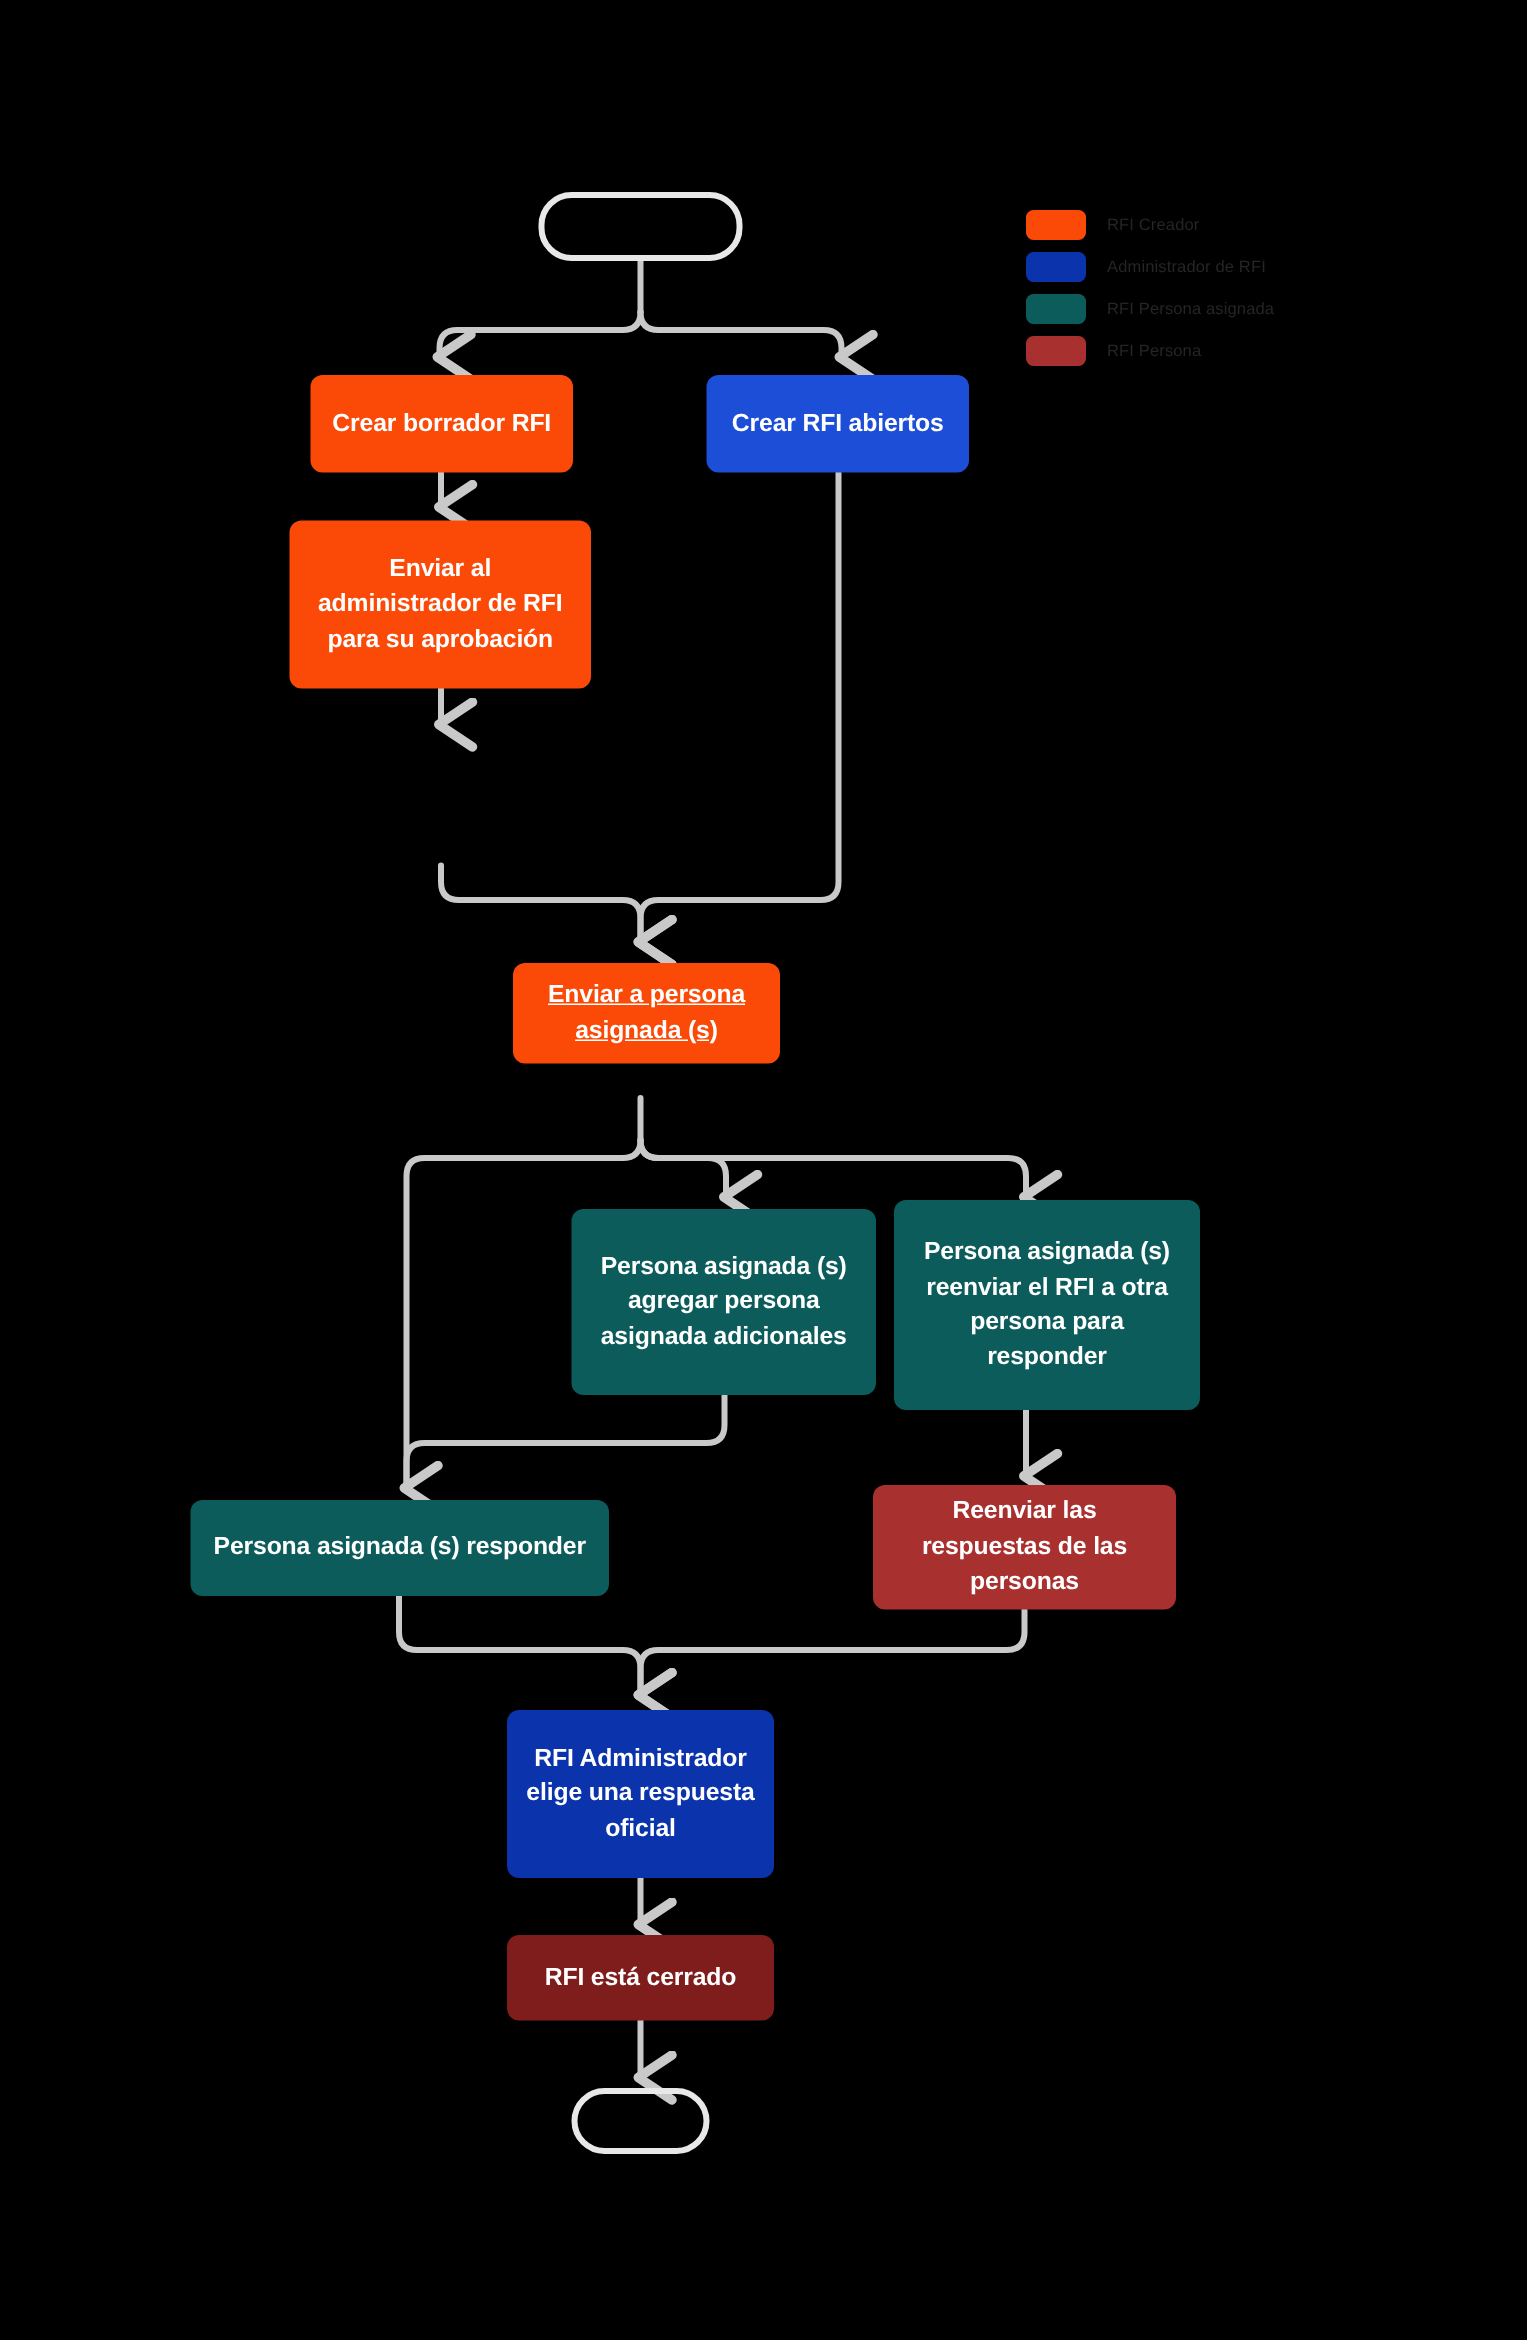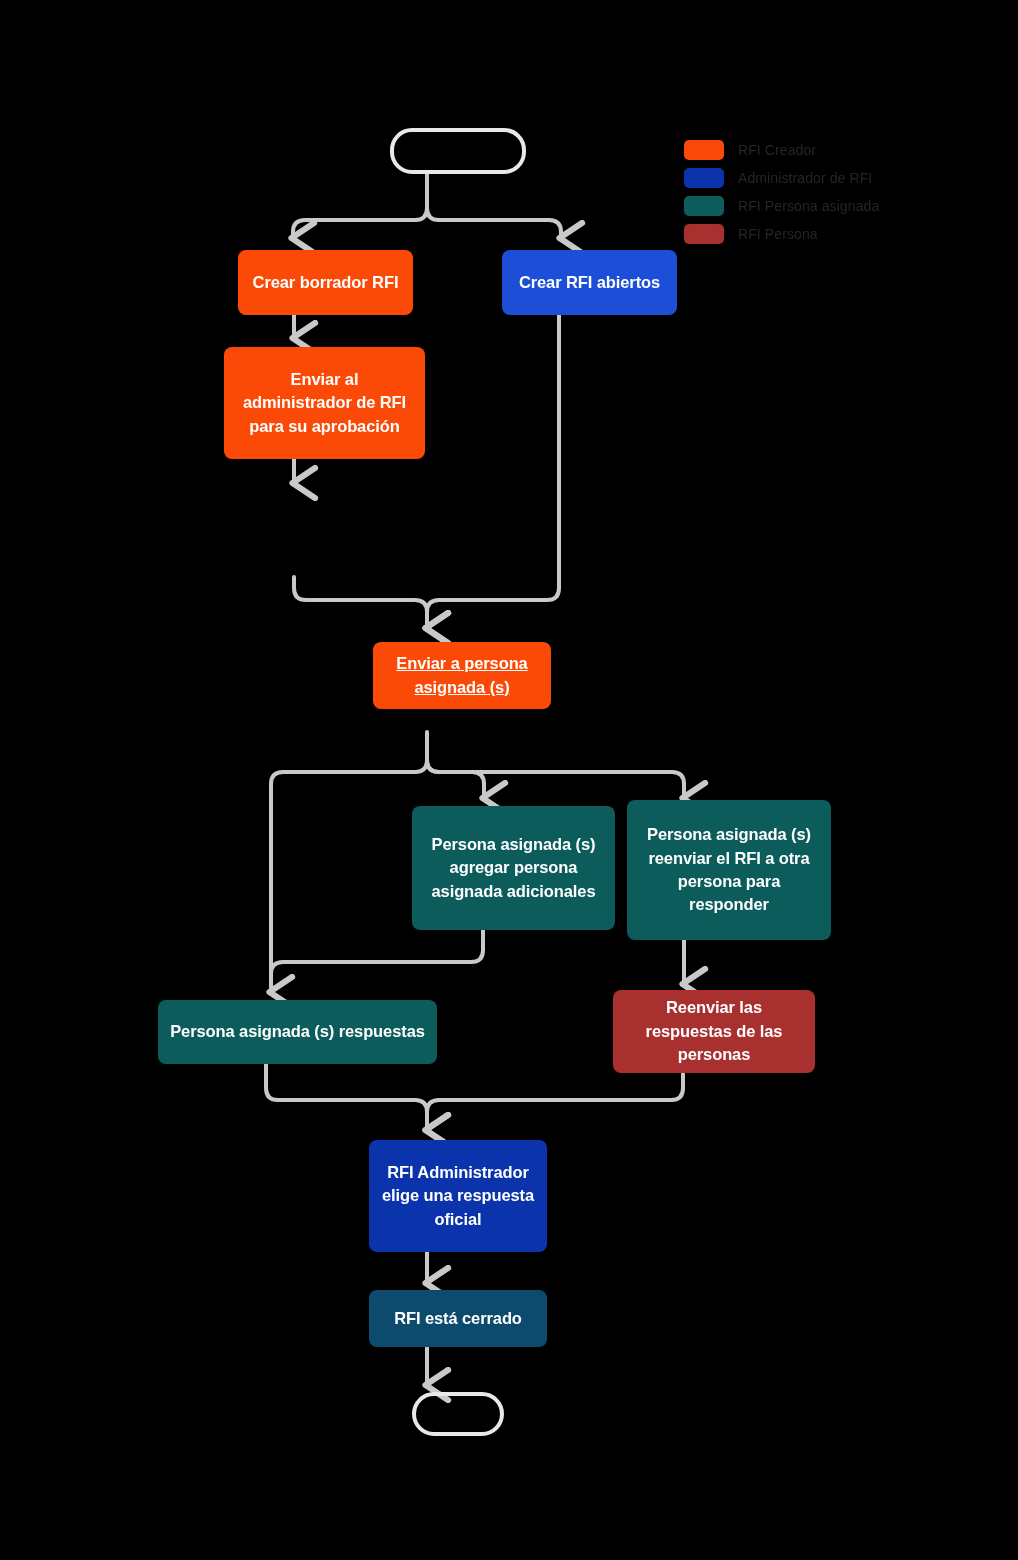--- a/index.html
+++ b/index.html
@@ -28,21 +28,20 @@
     justify-content: center;
     text-align: center;
     border-radius: 8px;
     color: #ffffff;
     font-weight: bold;
     font-size: 16.5px;
     line-height: 1.42;
     letter-spacing: -0.1px;
     padding: 6px 10px;
     z-index: 3;
-    margin-left: 31px;
   }
   .node.terminal {
     background: transparent;
     border: 4px solid #e8e8e8;
     border-radius: 22px;
   }
   .legend {
     position: absolute;
     left: 684px; top: 136px;
     z-index: 4;
@@ -53,21 +52,21 @@
     height: 28px;
   }
   .legend-swatch {
     width: 40px; height: 20px;
     border-radius: 5px;
     flex: 0 0 auto;
   }
   .legend-label {
     margin-left: 14px;
     color: #252525;
-    font-size: 14px;
+    font-size: 11px;
     font-weight: normal;
     letter-spacing: 0.1px;
     white-space: nowrap;
   }
 </style>
 </head>
 <body>
 
 <div id="canvas">
 
@@ -121,27 +120,27 @@
 
   <div class="node" style="left:193px; top:347px; width:201px; height:112px; background:#fb4a07;">Enviar al administrador de RFI para su aprobación</div>
 
 
   <div class="node" style="left:342px; top:642px; width:178px; height:67px; background:#fb4a07;text-decoration:underline;">Enviar a persona asignada (s)</div>
 
   <div class="node" style="left:381px; top:806px; width:203px; height:124px; background:#0d5c5c;">Persona asignada (s) agregar persona asignada adicionales</div>
 
   <div class="node" style="left:596px; top:800px; width:204px; height:140px; background:#0d5c5c;">Persona asignada (s) reenviar el RFI a otra persona para responder</div>
 
-  <div class="node" style="left:127px; top:1000px; width:279px; height:64px; background:#0d5c5c;">Persona asignada (s) respuestas</div>
+  <div class="node" style="left:127px; top:1000px; width:279px; height:64px; background:#0d5c5c;">Persona asignada (s) responder</div>
 
   <div class="node" style="left:582px; top:990px; width:202px; height:83px; background:#a8302f;">Reenviar las respuestas de las personas</div>
 
   <div class="node" style="left:338px; top:1140px; width:178px; height:112px; background:#0a33ac;">RFI Administrador elige una respuesta oficial</div>
 
-  <div class="node" style="left:338px; top:1290px; width:178px; height:57px; background:#0c4a6e;">RFI está cerrado</div>
+  <div class="node" style="left:338px; top:1290px; width:178px; height:57px; background:#7f1d1d;">RFI está cerrado</div>
 
   <div class="node terminal" style="left:381px; top:1392px; width:92px; height:44px;"></div>
 
   <div class="legend">
     <div class="legend-row">
       <span class="legend-swatch" style="background:#fb4a07;"></span>
       <span class="legend-label">RFI Creador</span>
     </div>
     <div class="legend-row">
       <span class="legend-swatch" style="background:#0a33ac;"></span>

